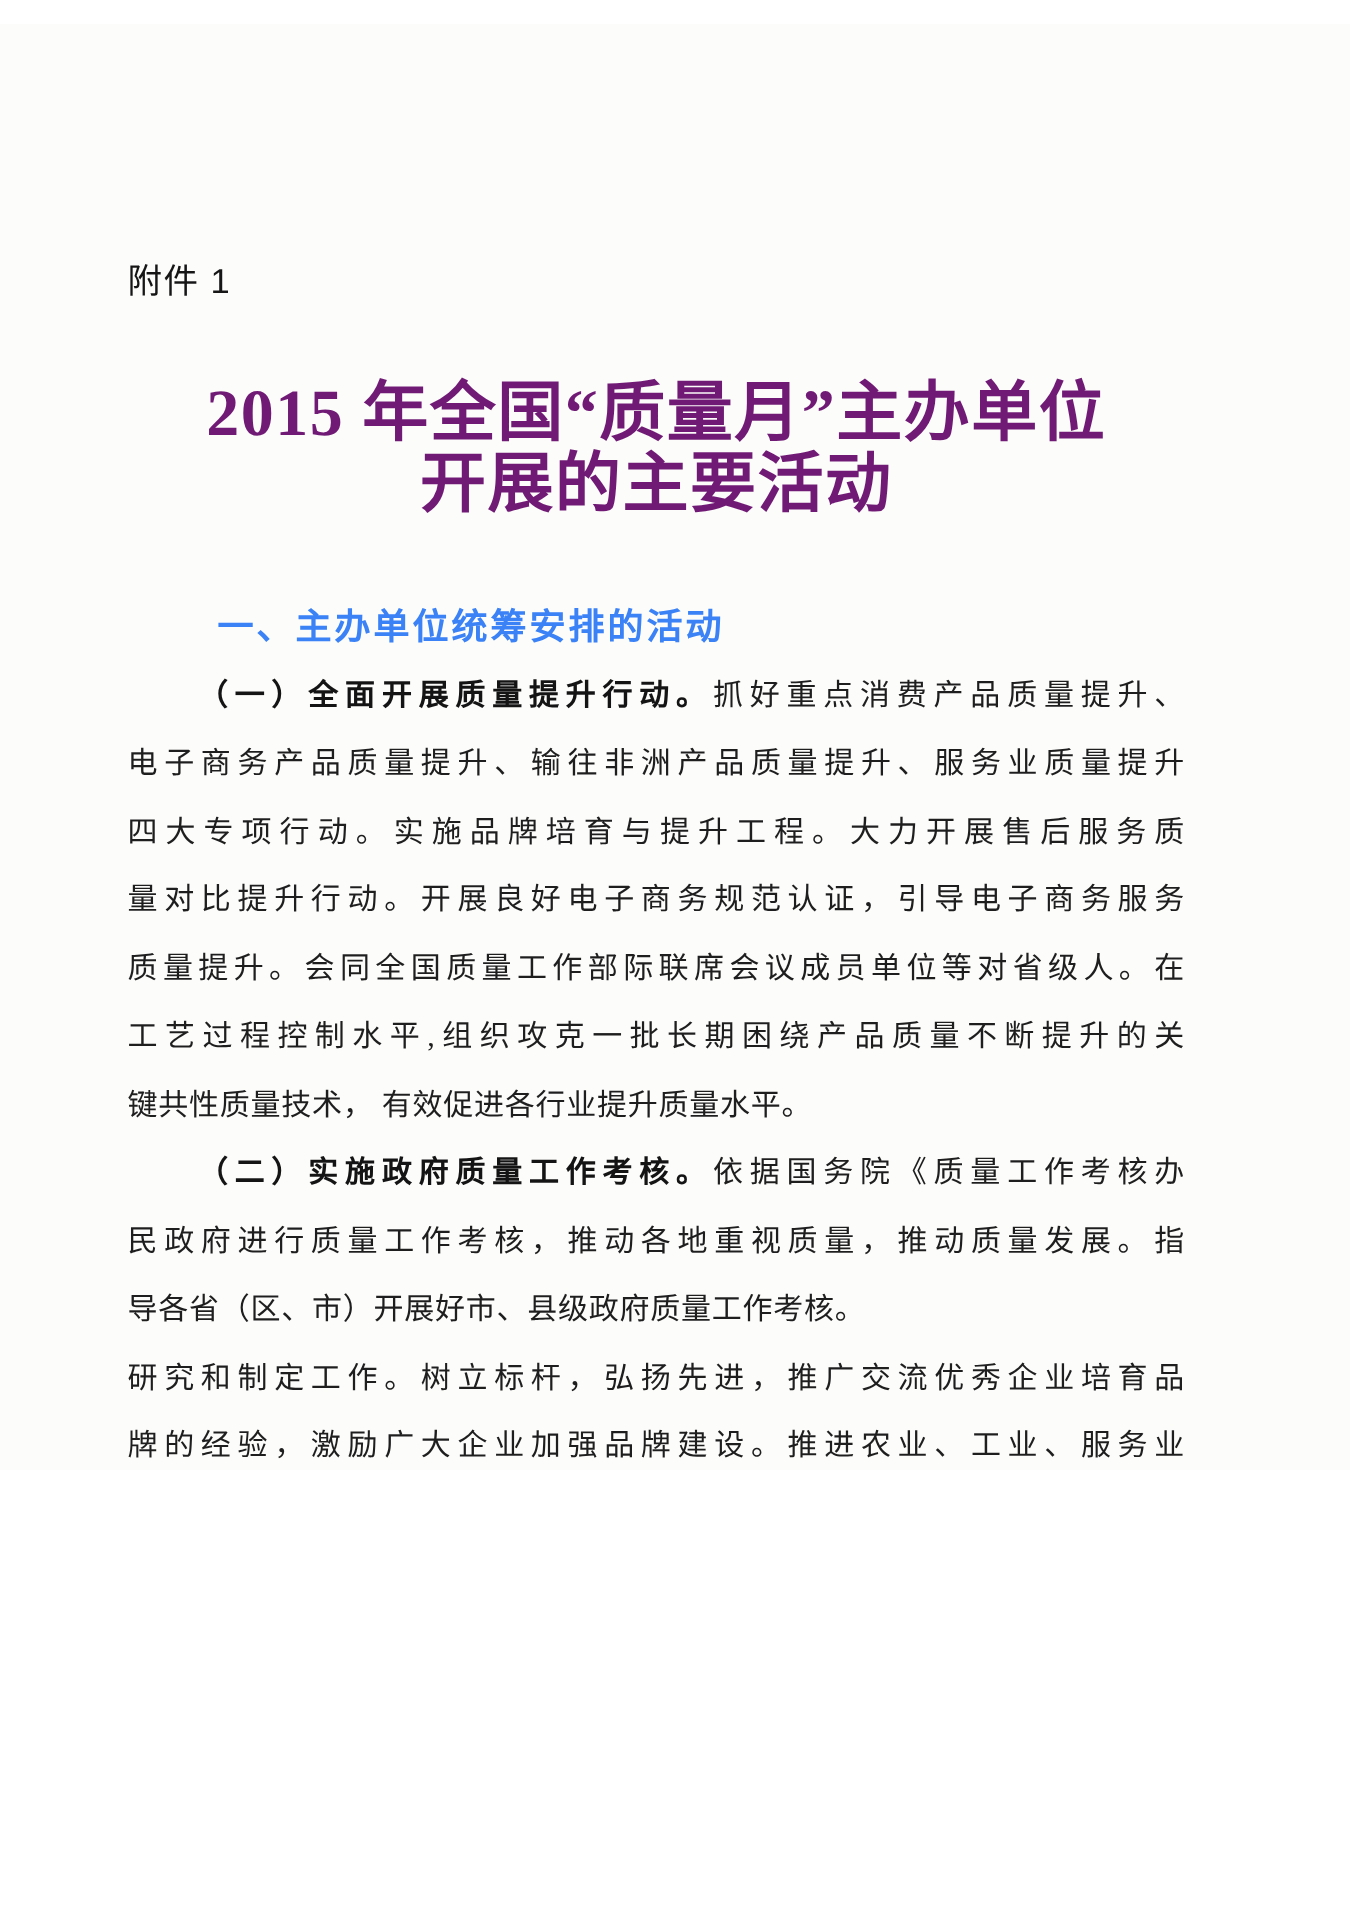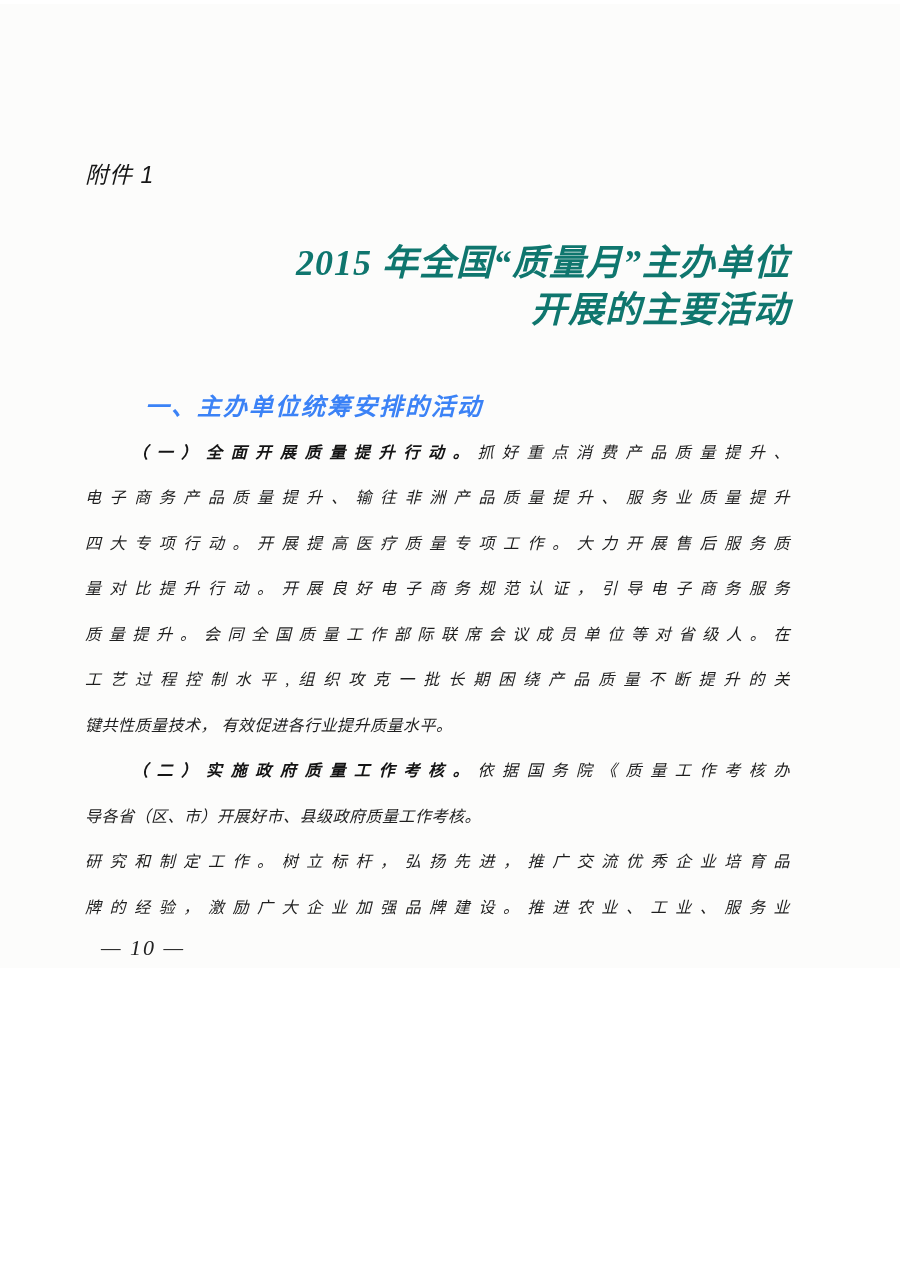--- a/index.html
+++ b/index.html
@@ -9,62 +9,61 @@
   * { margin: 0; padding: 0; box-sizing: border-box; }
   html, body { background: #ffffff; }
   body {
     font-family: "Liberation Serif", serif;
     color: var(--ink);
   }
   .page {
     position: relative;
     width: 900px;
     height: 964px;
-    margin: 4px auto;
+    margin: 16px auto;
     background: var(--paper);
     overflow: hidden;
-    font-style: italic;
   }
   .content {
     position: absolute;
     left: 85px;
     top: 155px;
     width: 705px;
   }
   .attachment-label {
     font-family: "Liberation Sans", sans-serif;
     font-size: 23px;
     line-height: 32px;
     height: 32px;
     letter-spacing: 1px;
     color: #161616;
   }
   .doc-title {
     margin-top: 49px;
-    text-align: right;
+    text-align: center;
     font-weight: 700;
-    font-size: 36px;
+    font-size: 44px;
     line-height: 47px;
     letter-spacing: 1px;
-    color: #0f766e;
+    color: #701a75;
   }
   .doc-title .title-line { display: block; }
   .section-heading {
     margin-top: 50px;
     font-family: "Liberation Sans", sans-serif;
     font-weight: 700;
     font-size: 24px;
     line-height: 45.5px;
     padding-left: 60px;
     letter-spacing: 2px;
     color: #3b82f6;
   }
   .paragraphs { width: 100%; }
   .line {
-    font-size: 16px;
+    font-size: 20px;
     line-height: 45.5px;
     height: 45.5px;
     text-align: left;
     letter-spacing: 0.5px;
     white-space: normal;
     color: #1e1e1e;
   }
   .line.just {
     text-align: justify;
     text-align-last: justify;
@@ -92,28 +91,29 @@
       <span class="title-line">2015 年全国“质量月”主办单位</span>
       <span class="title-line">开展的主要活动</span>
     </h1>
 
     <div class="section-heading">一、主办单位统筹安排的活动</div>
 
     <div class="paragraphs">
         <div class="paragraph">
           <div class="line just first"><span class="lead">（一）全面开展质量提升行动。</span>抓好重点消费产品质量提升、</div>
           <div class="line just">电子商务产品质量提升、输往非洲产品质量提升、服务业质量提升</div>
-          <div class="line just">四大专项行动。开展提高医疗质量专项工作。大力开展售后服务质</div>
+          <div class="line just">四大专项行动。实施品牌培育与提升工程。大力开展售后服务质</div>
           <div class="line just">量对比提升行动。开展良好电子商务规范认证，引导电子商务服务</div>
           <div class="line just">质量提升。会同全国质量工作部际联席会议成员单位等对省级人。在</div>
           <div class="line just">工艺过程控制水平,组织攻克一批长期困绕产品质量不断提升的关</div>
           <div class="line">键共性质量技术， 有效促进各行业提升质量水平。</div>
         </div>
         <div class="paragraph">
           <div class="line just first"><span class="lead">（二）实施政府质量工作考核。</span>依据国务院《质量工作考核办</div>
+          <div class="line just">民政府进行质量工作考核，推动各地重视质量，推动质量发展。指</div>
           <div class="line">导各省（区、市）开展好市、县级政府质量工作考核。</div>
         </div>
         <div class="paragraph">
           <div class="line just">研究和制定工作。树立标杆，弘扬先进，推广交流优秀企业培育品</div>
           <div class="line just">牌的经验，激励广大企业加强品牌建设。推进农业、工业、服务业</div>
         </div>
       </div>
 
     <div class="footer">— 10 —</div>
 

